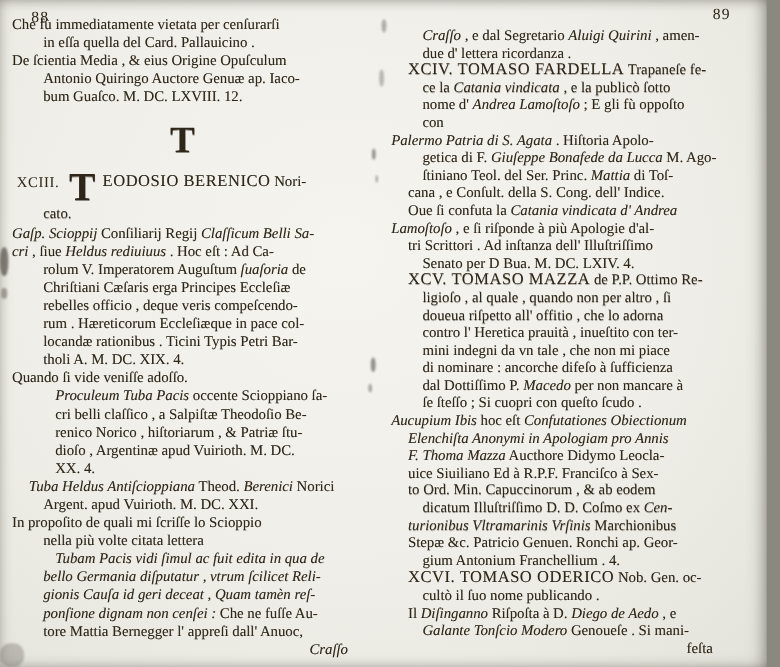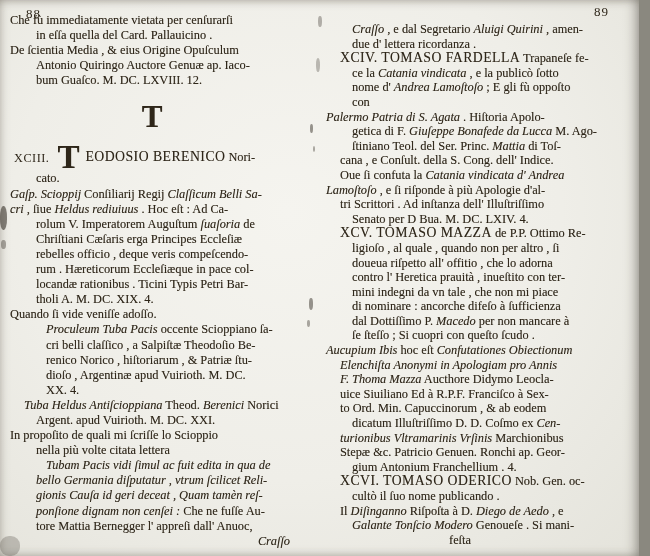--- a/index.html
+++ b/index.html
@@ -28,30 +28,30 @@
   .ind0{padding-left:0;}
   .ind1{padding-left:14px;}
   .ind2{padding-left:26px;}
   .ind3{padding-left:36px;}
   .it{font-style:italic;}
   .caps{font-size:13.7px;letter-spacing:.5px;}
   .heading-t{
     text-align:center;font-size:31px;font-weight:bold;line-height:30px;
     margin:14px 24px 11px 0;text-shadow:.3px .3px 0 rgba(43,34,22,.5);
   }
-  .entry{display:flex;align-items:center;}
+  .entry{display:flex;align-items:flex-start;}
   .entry .enum{font-size:12.3px;margin:2px 6px 0 4px;letter-spacing:.5px;}
   .entry .drop{
     font-size:33px;line-height:27px;font-weight:bold;margin:1px 6px 0 2px;
     text-shadow:.3px .3px 0 rgba(43,34,22,.5);
   }
   .entry .erows{flex:1;}
   .cw{text-align:right;}
   .cw-l{padding-right:28px;font-style:italic;}
-  .cw-r{padding-right:48px;text-align:center;}
+  .cw-r{padding-right:48px;}
   .sm{position:absolute;background:#3a342c;border-radius:45%;filter:blur(.7px);}
 </style>
 </head>
 <body>
 
 <div class="page">
 
   <div class="pgnum" id="pg-left">88</div>
   <div class="pgnum" id="pg-right">89</div>
 

